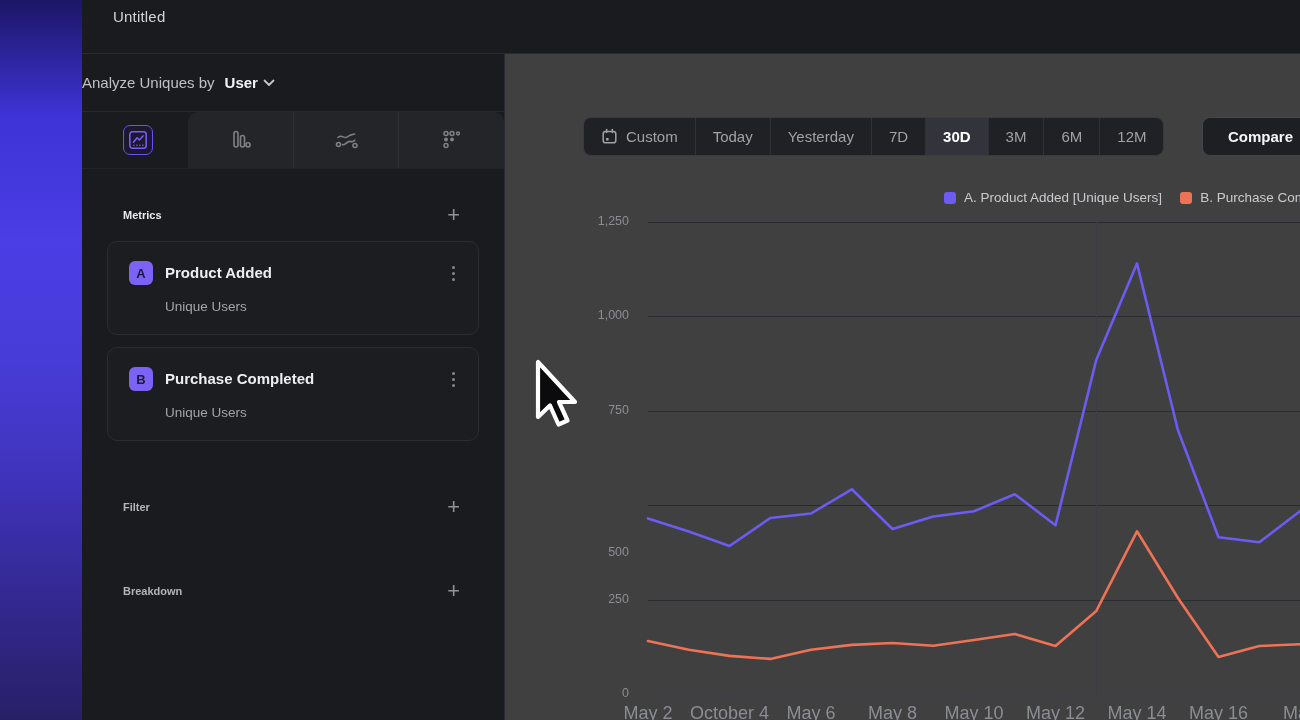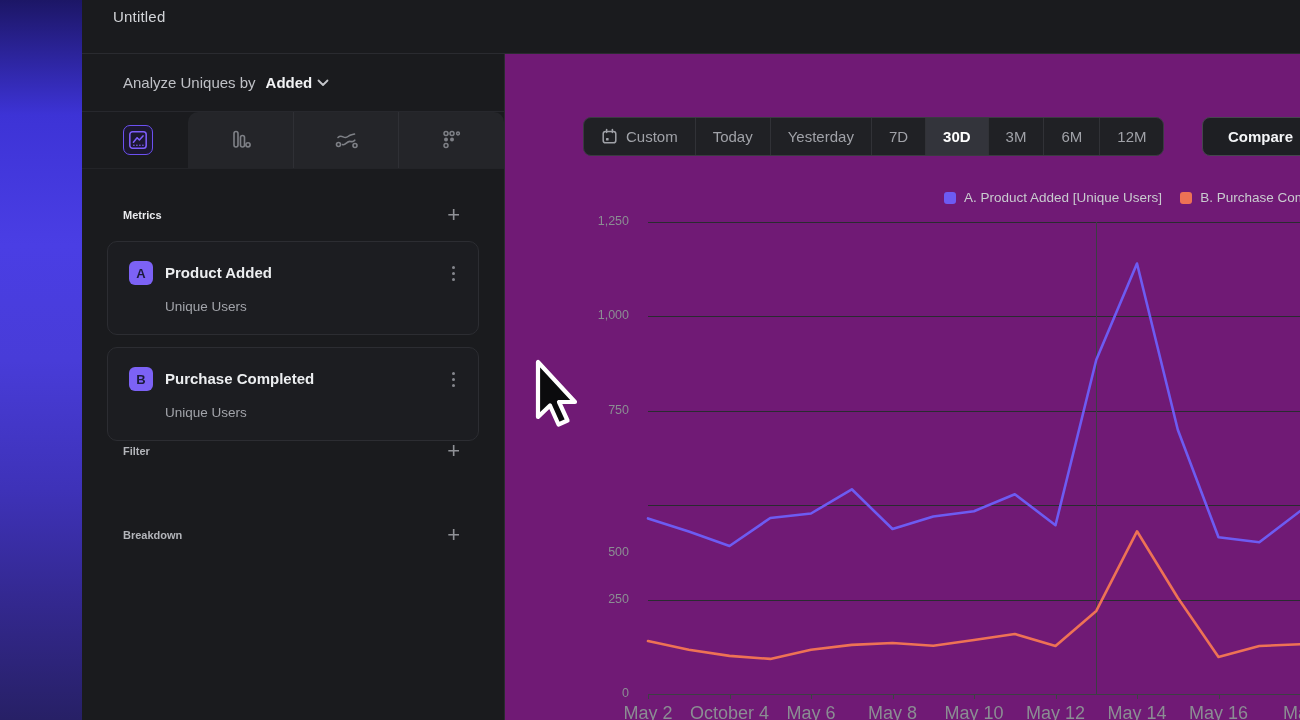--- a/index.html
+++ b/index.html
@@ -12,21 +12,21 @@
     background:linear-gradient(180deg,#1c1666 0%,#3d33d6 16%,#4a3ee4 34%,#483cd8 50%,#3e32b8 68%,#33288e 84%,#272066 100%); }
 
   
   .app { position:absolute; left:82px; top:0; width:1218px; height:720px; background:#1a1b1e; }
   .app-header { height:53px; padding:8px 0 0 31px; }
   .app-header .title { font-size:15px; color:#d2d4d8; letter-spacing:.2px; }
   .main { position:absolute; top:53px; left:0; right:0; bottom:0; display:flex; border-top:1px solid #2a2b30; }
 
   
   .left-panel { width:423px; flex:none; border-right:1px solid #2a2b30; background:#1a1b1e; }
-  .analyze-row { height:58px; display:flex; align-items:center; padding-left:41px; border-bottom:1px solid #27282d; }
+  .analyze-row { height:58px; display:flex; align-items:center; border-bottom:1px solid #27282d; }
   .analyze-row .lbl { font-size:15px; color:#bfc1c6; margin-right:10px; }
   .analyze-row .val { display:flex; align-items:center; gap:5px; background:none; border:none; cursor:pointer;
                       font-size:15px; font-weight:700; color:#f2f3f5; font-family:inherit; }
   .tabs-row { position:relative; height:57px; border-bottom:1px solid #232428; }
   .tab-sel { position:absolute; left:41px; top:13px; width:30px; height:30px; border:1.5px solid #6c51f2;
              border-radius:7px; background:#1c1830; display:flex; align-items:center; justify-content:center; cursor:pointer; }
   .tab-group { position:absolute; left:106px; right:0; top:0; bottom:0; background:#242529;
                border-radius:10px 10px 0 0; display:flex; }
   .tab-cell { flex:1; display:flex; align-items:center; justify-content:center; cursor:pointer; background:none; border:none; }
   .tab-cell + .tab-cell { border-left:1px solid #2f3035; }
@@ -42,25 +42,25 @@
                  background:#1c1d21; position:relative; }
   .metric-card + .metric-card { margin-top:12px; }
   .metric-card .badge { position:absolute; left:21px; top:19px; width:24px; height:24px; border-radius:6px;
       background:#7c62f5; color:#1c1b3c; font-size:13px; font-weight:700; display:flex; align-items:center; justify-content:center; }
   .metric-card .m-name { position:absolute; left:57px; top:22px; font-size:15px; font-weight:700; color:#eceef0; }
   .metric-card .m-sub  { position:absolute; left:57px; top:57px; font-size:13.5px; color:#a2a4aa; }
   .kebab { position:absolute; right:16px; top:20px; width:18px; height:22px; background:none; border:none;
            cursor:pointer; display:flex; flex-direction:column; align-items:center; justify-content:center; gap:3px; }
   .kebab i { width:3px; height:3px; border-radius:50%; background:#85878d; }
 
-  .sec-head.filter { }
+  .sec-head.filter { margin-top:56px; }
   .sec-head.breakdown { margin-top:64px; }
 
   
-  .chart-panel { position:relative; flex:1; background:#701a75; overflow:hidden; }
+  .chart-panel { position:relative; flex:1; background:#404040; overflow:hidden; }
   .toolbar { position:absolute; left:78px; top:63px; height:39px; display:flex; }
   .seg-group { display:flex; height:39px; border:1px solid #3a3b41; border-radius:8px; overflow:hidden; background:#202125; }
   .seg { display:flex; align-items:center; gap:8px; padding:0 17px; background:none; border:none; cursor:pointer;
          font-size:15px; color:#a0a2a8; font-family:inherit; white-space:nowrap; }
   .seg + .seg { border-left:1px solid #313237; }
   .seg.sel { background:#33343b; color:#ffffff; font-weight:700; }
   .compare-btn { position:absolute; left:697px; top:63px; height:39px; width:132px; border:1px solid #45464d;
          border-radius:8px; background:#1e1f23; color:#f4f5f7; font-size:15px; font-weight:700;
          font-family:inherit; text-align:left; padding-left:25px; cursor:pointer; }
 
@@ -91,21 +91,21 @@
     <div class="app-header">
       <span class="title">Untitled</span>
     </div>
 
     <div class="main">
       <aside class="left-panel">
 
         <div class="analyze-row">
           <span class="lbl">Analyze Uniques by</span>
           <button class="val">
-            <span>Added</span>
+            <span>User</span>
             <span>
               <svg class="icon" width="12" height="8" viewBox="0 0 12 8">
                   <path d="M1.5 1.5 L6 6 L10.5 1.5" fill="none" stroke="#c4c6ca" stroke-width="1.8" stroke-linecap="round" stroke-linejoin="round"></path>
                 </svg>
             </span>
           </button>
         </div>
 
         <div class="tabs-row">
           <button class="tab-sel">

